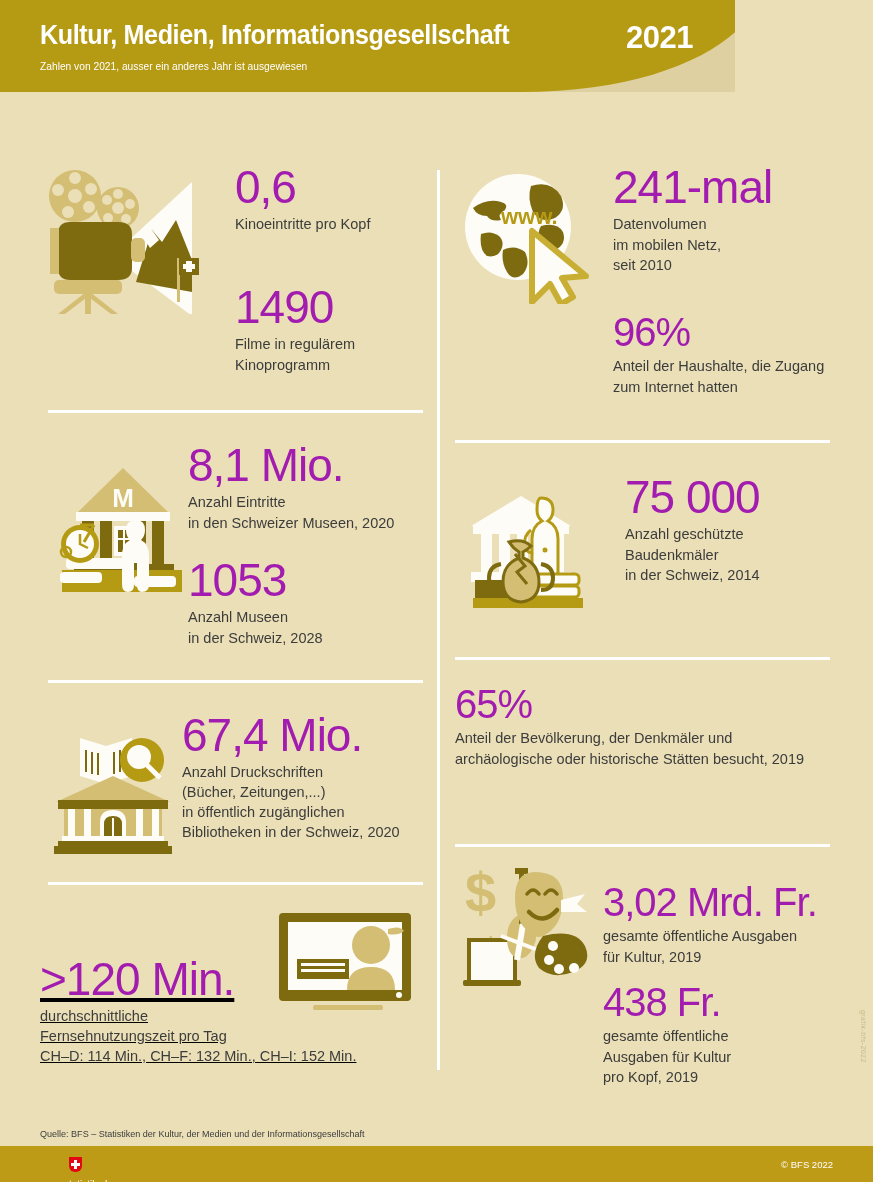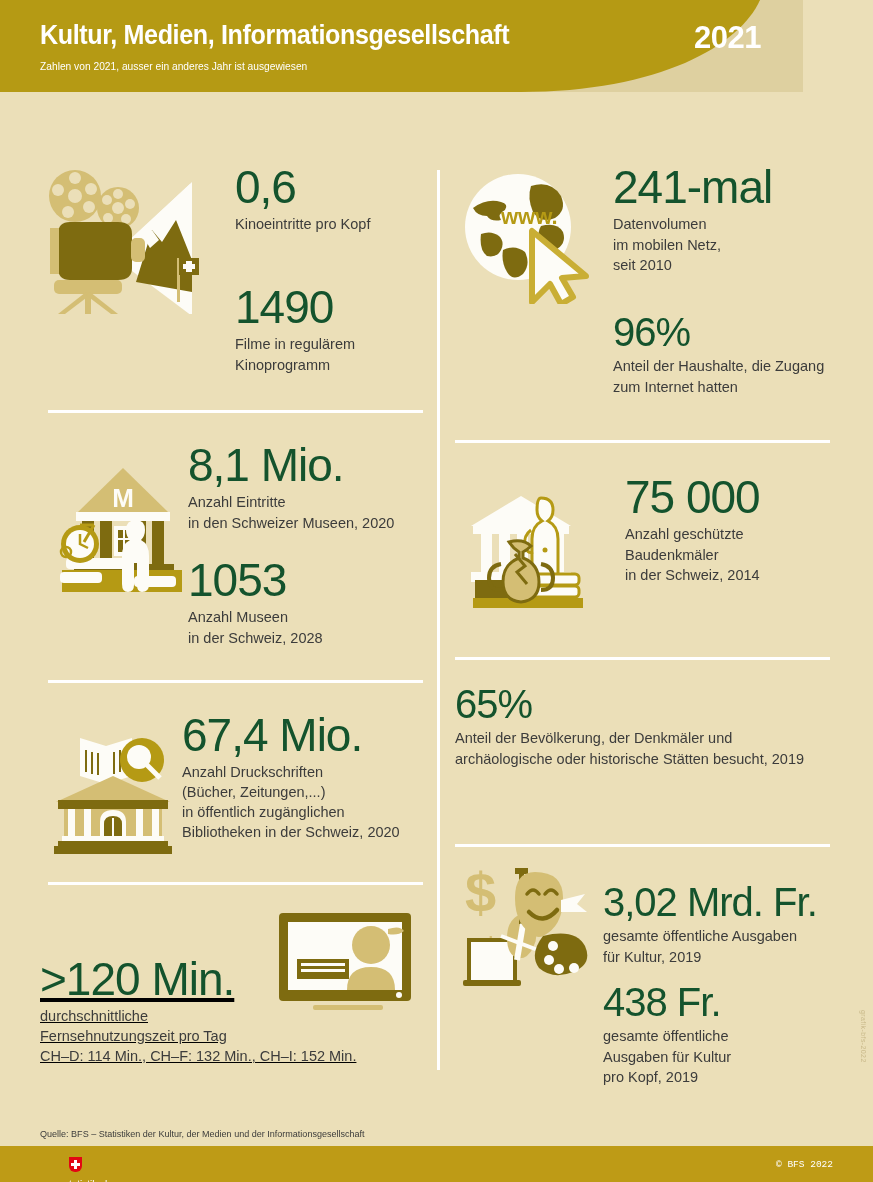--- a/index.html
+++ b/index.html
@@ -17,21 +17,21 @@
     width: 873px;
     height: 1182px;
     background: #EBDFB8;
     overflow: hidden;
   }
 
   
   #header {
     position: absolute;
     top: 0; left: 0;
-    width: 803px;
+    width: 735px;
     height: 92px;
     background: #b91c1c;
     overflow: hidden;
   }
   #header-shape {
     position: absolute;
     top: 0; left: 0;
     width: 873px;
     height: 92px;
   }
@@ -93,21 +93,21 @@
     height: 3px;
     background: #FFFFFF;
     width: 375px;
     margin: 0;
   }
 
   
   .block { position: absolute; }
 
   .stat-num {
-    color: #14532d;
+    color: #a21caf;
     font-size: 46px;
     font-weight: 300;
     line-height: 1.0;
     letter-spacing: -1px;
     white-space: nowrap;
   }
   .stat-num.sm { font-size: 40px; }
   .stat-desc {
     color: #3C3C3B;
     font-size: 14.5px;
@@ -151,21 +151,21 @@
     left:5px; top:3px; width:3px; height:9px; background:#fff;
   }
   #swiss-cross::after {
     content:""; position:absolute;
     left:2px; top:6px; width:9px; height:3px; background:#fff;
   }
   #footer-url { font-size: 10px; color: #FFFFFF; }
   #footer-right {
     position: absolute;
     right: 40px; top: 13px;
-    font-size: 9.5px; color: #FFFFFF; font-family: Liberation Mono, monospace;
+    font-size: 9.5px; color: #FFFFFF;
   }
   #side-code {
     position: absolute;
     right: 6px;
     top: 1010px;
     font-size: 7px;
     color: #C9B98A;
     writing-mode: vertical-rl;
     letter-spacing: 0.4px;
   }

